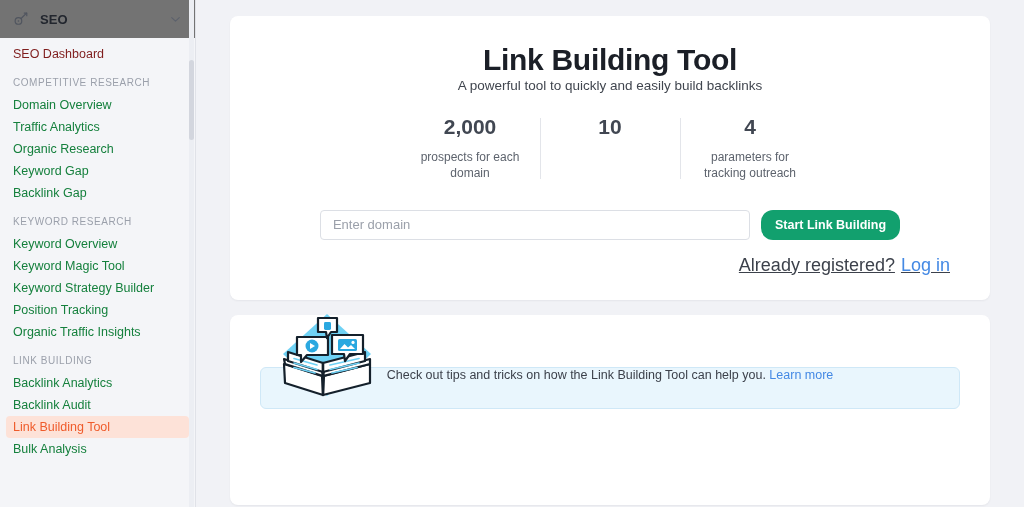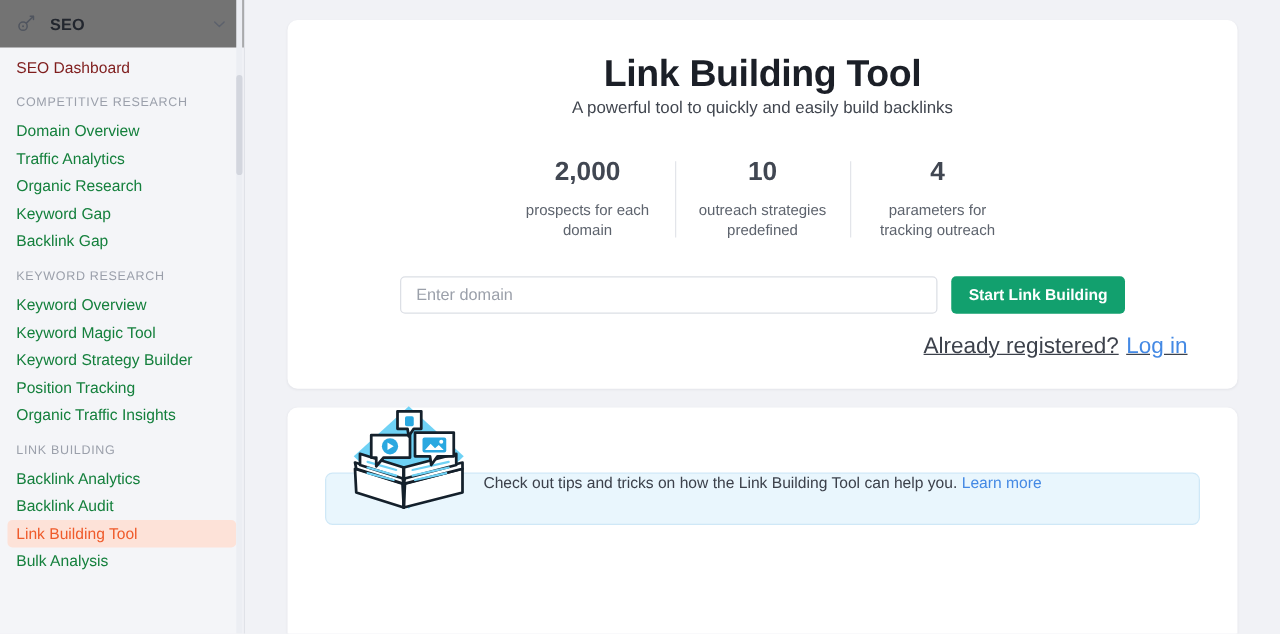--- a/index.html
+++ b/index.html
@@ -155,21 +155,21 @@
   }
 
   .hero-sub {
     font-size: 13.5px;
     color: #41464f;
   }
 
   .stats {
     display: flex;
     justify-content: center;
-    margin-top: 33px;
+    margin-top: 22px;
   }
 
   .stat {
     width: 140px;
     padding: 0 12px;
     position: relative;
     text-align: center;
   }
 
   .stat + .stat::before {
@@ -216,21 +216,21 @@
     background: #fff;
     outline: none;
   }
   .domain-input::placeholder { color: #9ba0aa; }
 
   .start-btn {
     height: 30px;
     background: #12a06e;
     color: #ffffff;
     border: none;
-    border-radius: 4px;
+    border-radius: 12px;
     font-size: 12.5px;
     font-weight: bold;
     font-family: "Liberation Sans", sans-serif;
     padding: 0 14px;
     cursor: pointer;
     white-space: nowrap;
   }
 
   .registered {
     margin-top: 15px;
@@ -340,21 +340,20 @@
     <h1 class="hero-title">Link Building Tool</h1>
     <p class="hero-sub">A powerful tool to quickly and easily build backlinks</p>
 
     <div class="stats" id="stats-row">
         <div class="stat">
           <div class="stat-num">2,000</div>
           <div class="stat-desc">prospects for each domain</div>
         </div>
         <div class="stat">
           <div class="stat-num">10</div>
-          <div class="stat-desc">outreach strategies predefined</div>
         </div>
         <div class="stat">
           <div class="stat-num">4</div>
           <div class="stat-desc">parameters for tracking outreach</div>
         </div>
       </div>
 
     <div class="form-row">
       <input class="domain-input" type="text" placeholder="Enter domain" style="">
       <button class="start-btn">Start Link Building</button>

